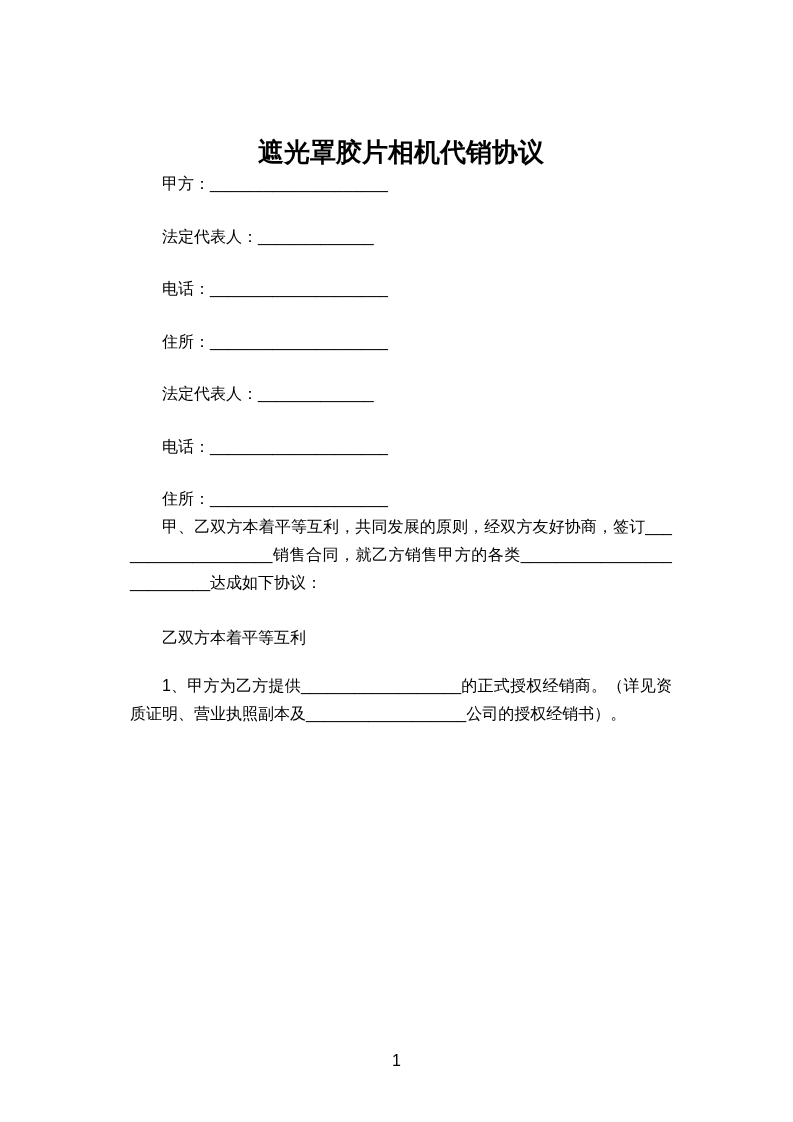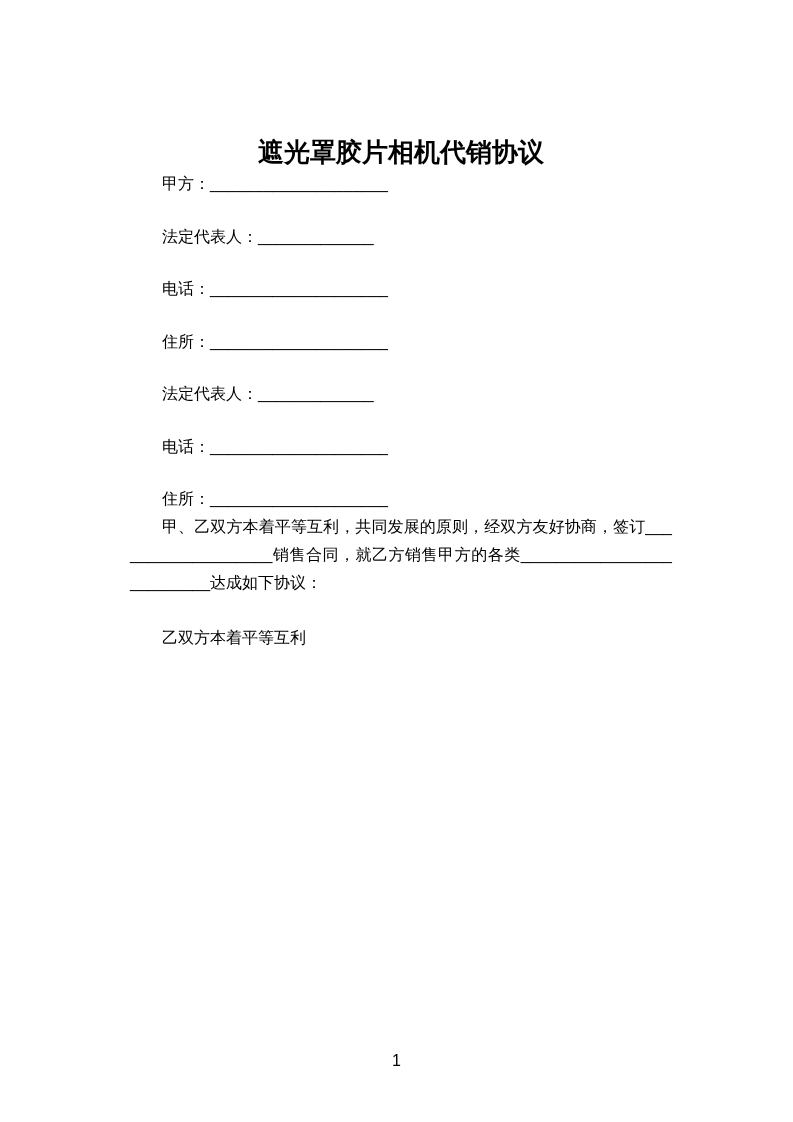--- a/index.html
+++ b/index.html
@@ -102,17 +102,18 @@
       <div class="field-row">
         <span class="field-label">住所：</span><span class="field-blank">____________________</span>
       </div>
 
     </div>
 
     <p class="body-par intro">甲、乙双方本着平等互利，共同发展的原则，经双方友好协商，签订___________________销售合同，就乙方销售甲方的各类__________________________达成如下协议：</p>
 
     <div class="section-heading">乙双方本着平等互利</div>
 
+    <p class="body-par clause">1、甲方为乙方提供__________________的正式授权经销商。（详见资质证明、营业执照副本及__________________公司的授权经销书）。</p>
 
   </div>
 
   <div class="page-number">1</div>
 </div>
 
 </body></html>

